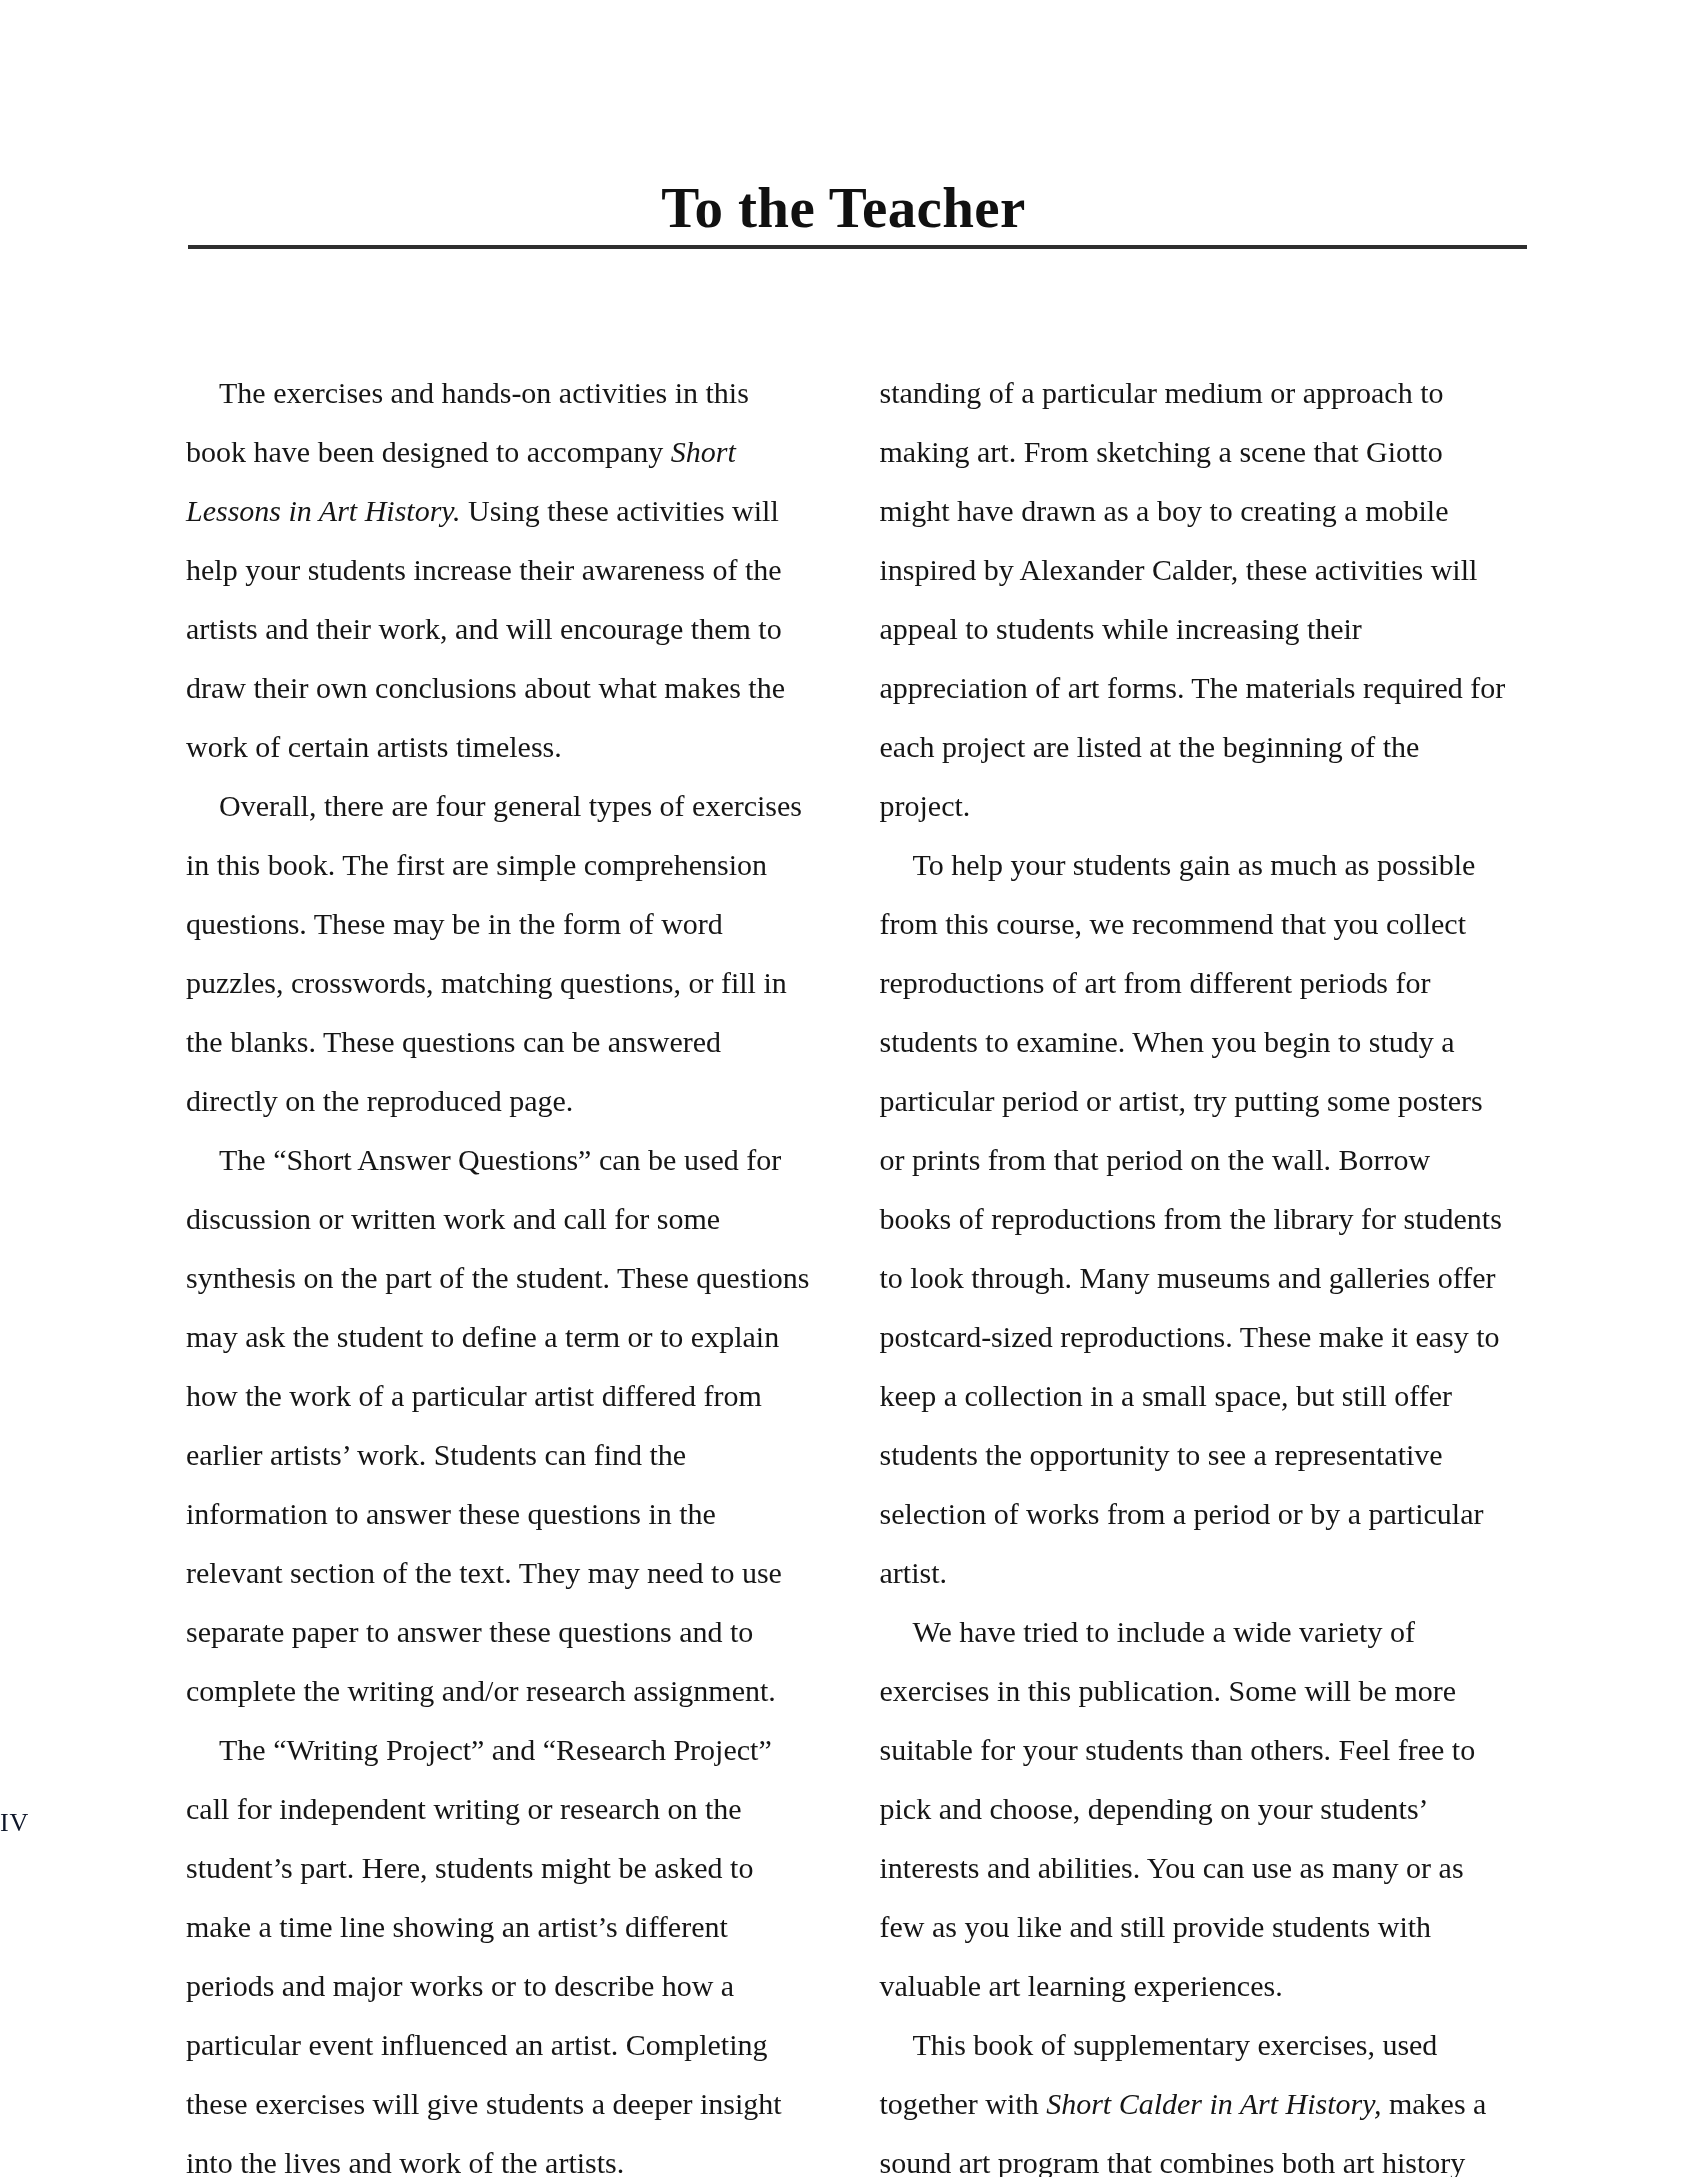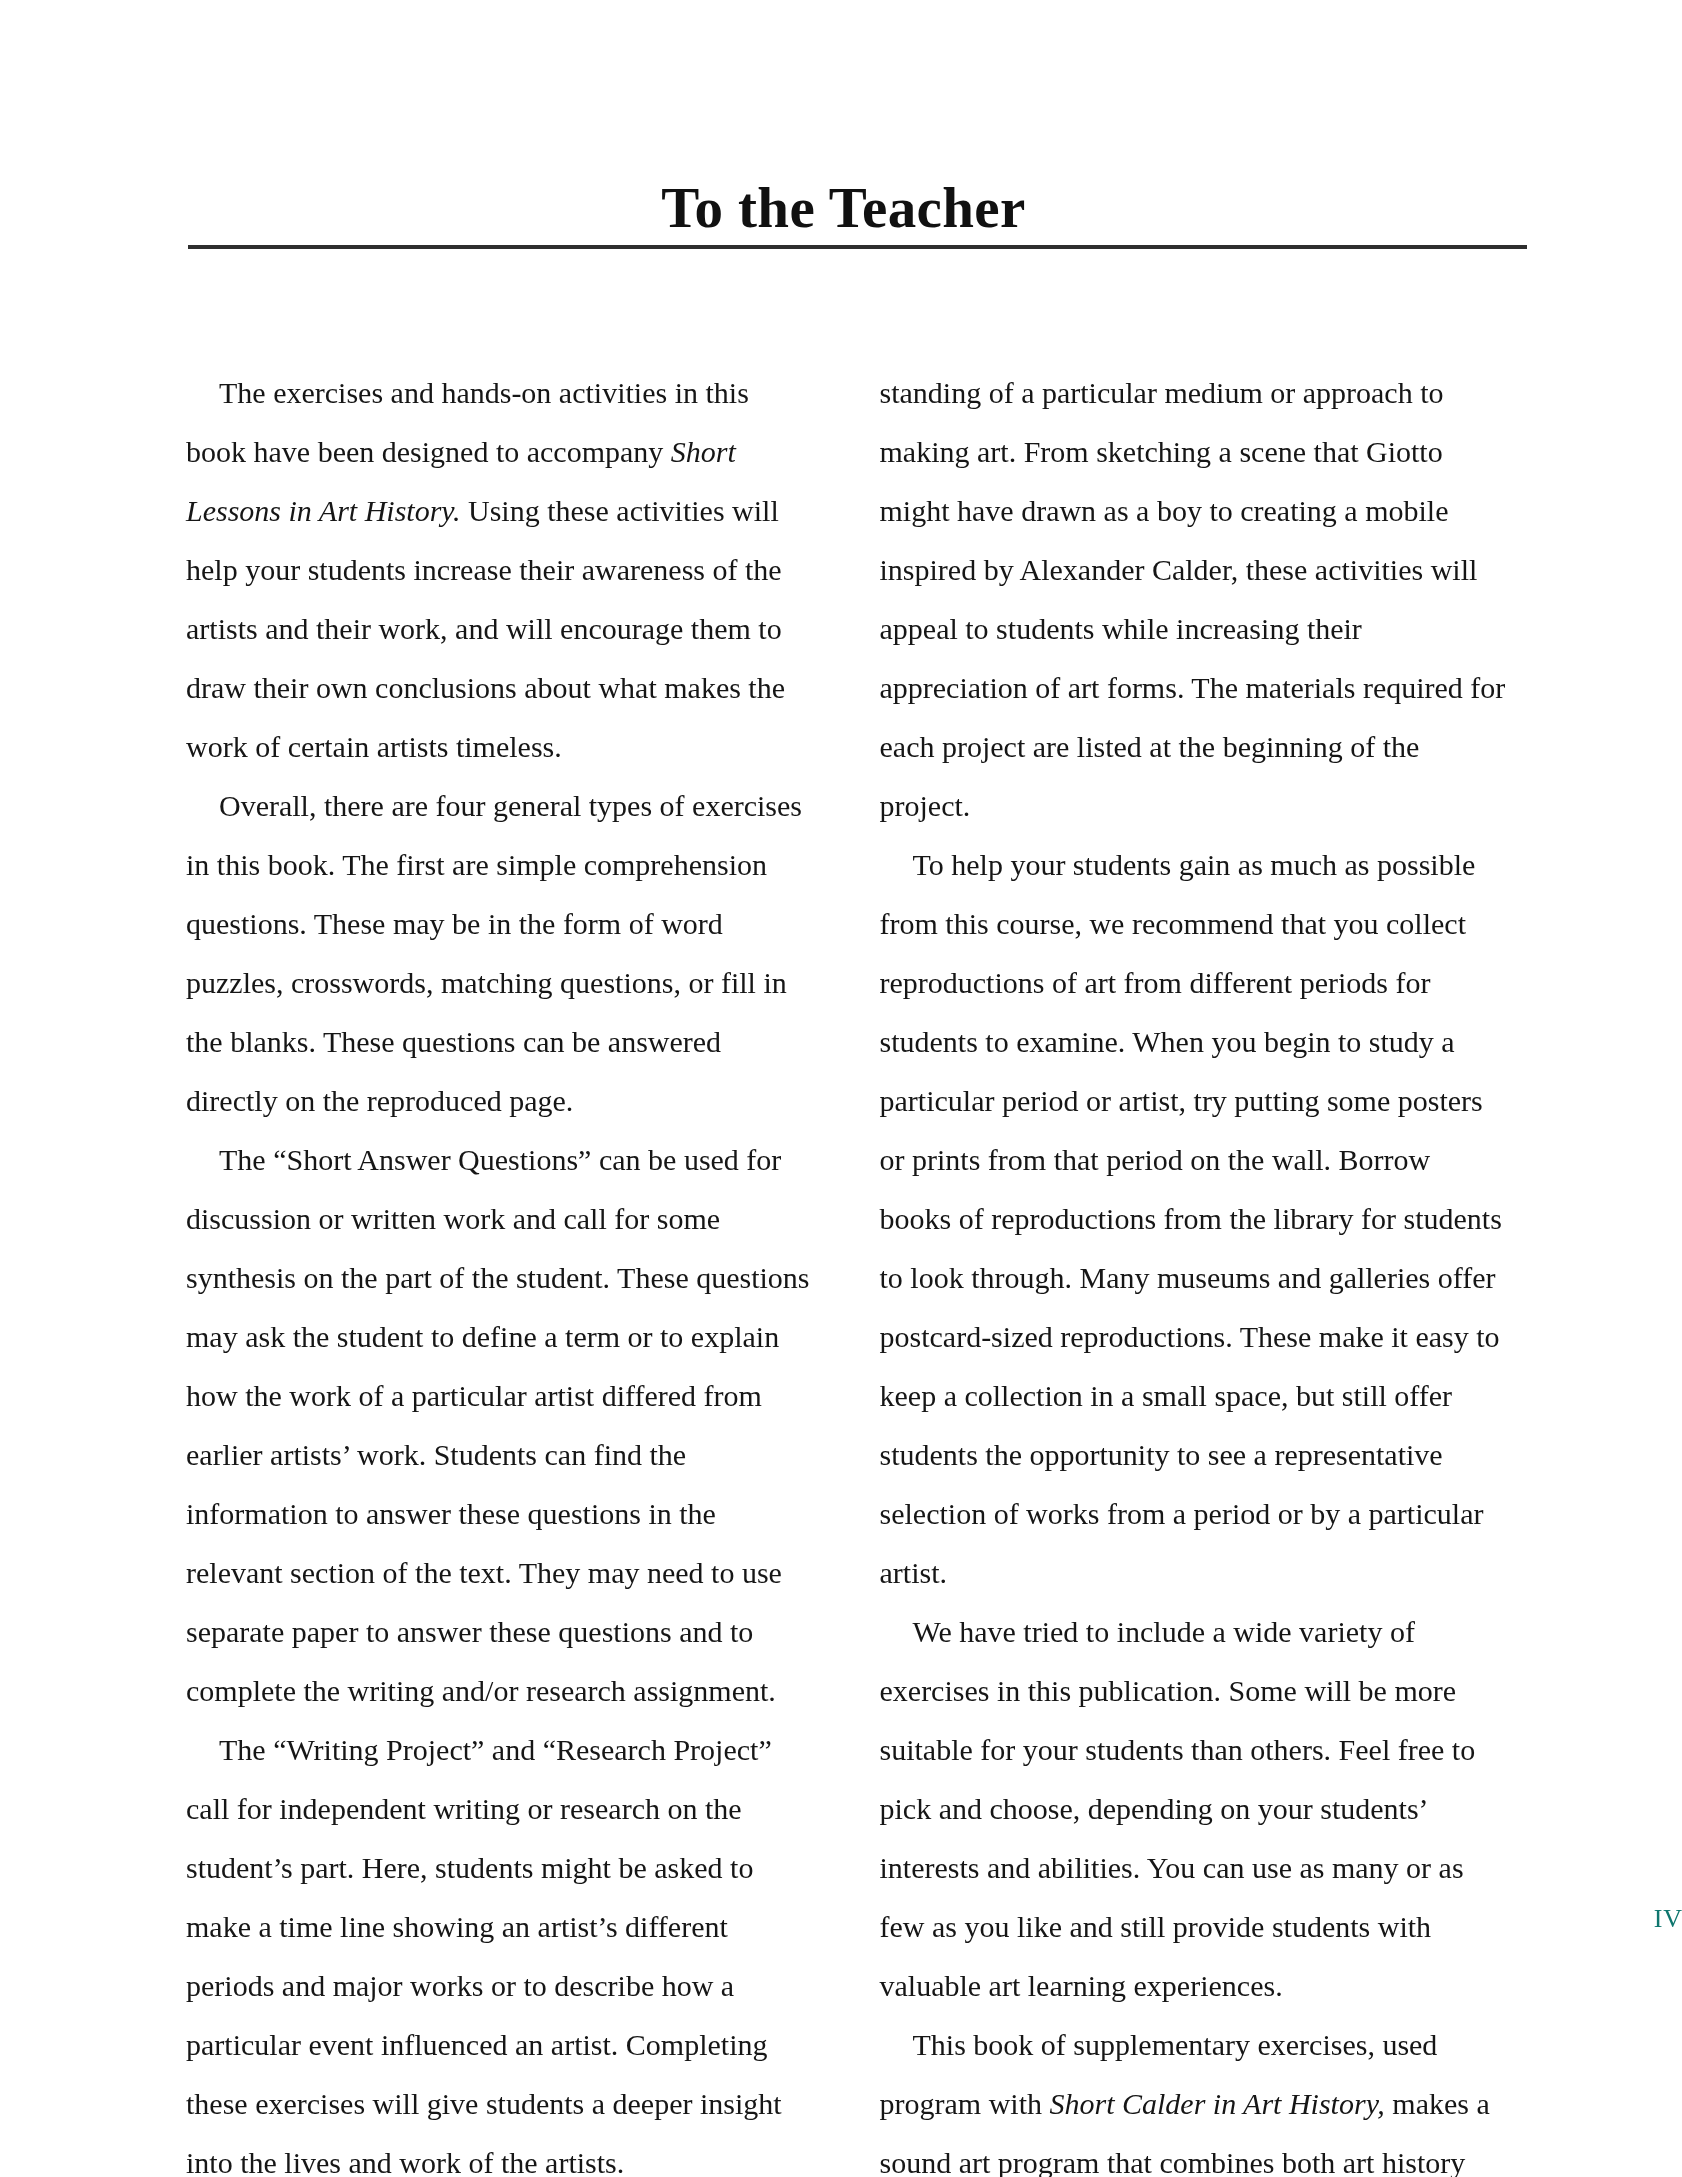--- a/index.html
+++ b/index.html
@@ -56,27 +56,27 @@
   }
   .column p.continuation {
     text-indent: 0;
     font-family: Liberation Serif, serif;
   }
   .italic {
     font-style: italic;
   }
   .page-number {
     position: absolute;
-    top: 1904px;
+    top: 1808px;
     left: 0;
     width: 100%;
-    text-align: right;
+    text-align: left;
     font-size: 26px;
     letter-spacing: 0.9px;
-    color: #0f766e;
+    color: #0f172a;
   }
 </style>
 </head>
 <body>
 
 <div class="page">
 
   <h1 class="title">To the Teacher</h1>
 
   <div class="divider"></div>
@@ -88,21 +88,21 @@
       <p>Overall, there are four general types of exercises in this book. The first are simple comprehension questions. These may be in the form of word puzzles, crosswords, matching questions, or fill in the blanks. These questions can be answered directly on the reproduced page.</p>
       <p>The “Short Answer Questions” can be used for discussion or written work and call for some synthesis on the part of the student. These questions may ask the student to define a term or to explain how the work of a particular artist differed from earlier artists’ work. Students can find the information to answer these questions in the relevant section of the text. They may need to use separate paper to answer these questions and to complete the writing and/or research assignment.</p>
       <p>The “Writing Project” and “Research Project” call for independent writing or research on the student’s part. Here, students might be asked to make a time line showing an artist’s different periods and major works or to describe how a particular event influenced an artist. Completing these exercises will give students a deeper insight into the lives and work of the artists.</p>
       <p>The “Art Project” section offers art-making activities designed to further students’ under-</p>
     </div>
 
     <div class="column">
       <p class="continuation">standing of a particular medium or approach to making art. From sketching a scene that Giotto might have drawn as a boy to creating a mobile inspired by Alexander Calder, these activities will appeal to students while increasing their appreciation of art forms. The materials required for each project are listed at the beginning of the project.</p>
       <p>To help your students gain as much as possible from this course, we recommend that you collect reproductions of art from different periods for students to examine. When you begin to study a particular period or artist, try putting some posters or prints from that period on the wall. Borrow books of reproductions from the library for students to look through. Many museums and galleries offer postcard-sized reproductions. These make it easy to keep a collection in a small space, but still offer students the opportunity to see a representative selection of works from a period or by a particular artist.</p>
       <p>We have tried to include a wide variety of exercises in this publication. Some will be more suitable for your students than others. Feel free to pick and choose, depending on your students’ interests and abilities. You can use as many or as few as you like and still provide students with valuable art learning experiences.</p>
-      <p><span>This book of supplementary exercises, used program with </span><span class="italic">Short Calder in Art History,</span><span> makes a sound art program that combines both art history and art production and leads students to gain in understanding of some essential art principles and design elements.</span></p>
+      <p><span>This book of supplementary exercises, used together with </span><span class="italic">Short Calder in Art History,</span><span> makes a sound art program that combines both art history and art production and leads students to gain in understanding of some essential art principles and design elements.</span></p>
     </div>
 
   </div>
 
   <div class="page-number">IV</div>
 
 </div>
 
 
 </body></html>

